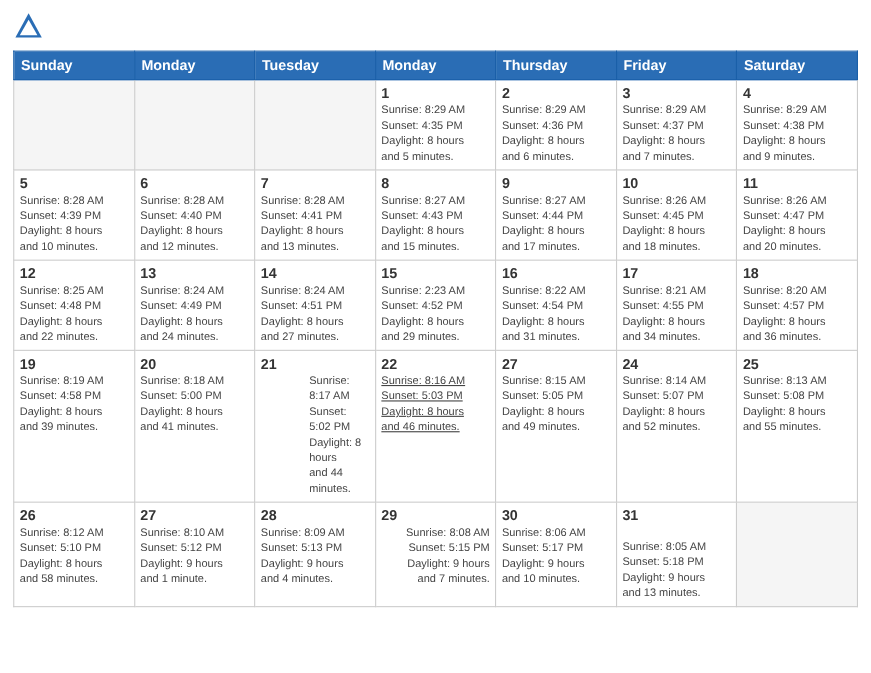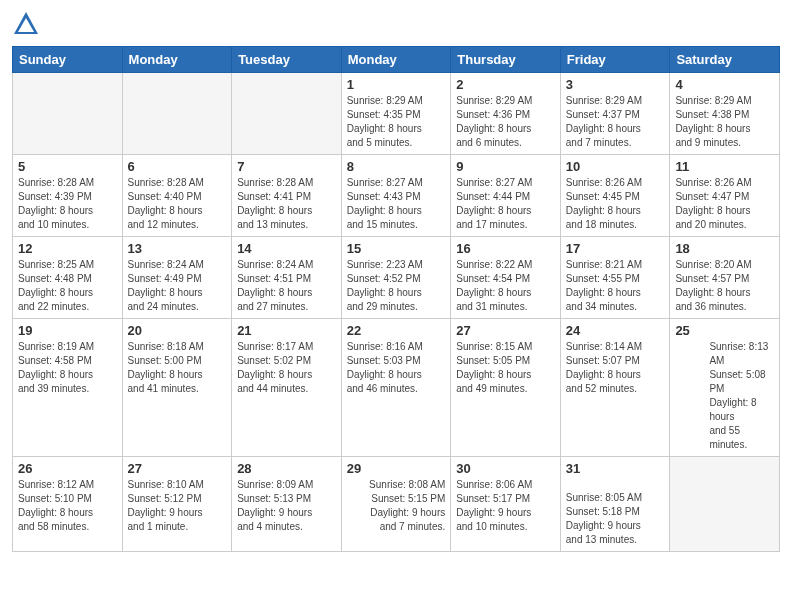--- a/index.html
+++ b/index.html
@@ -279,49 +279,49 @@
           </td>
           <td>
             <span class="day-num">20</span>
             <div class="day-info" style="white-space: pre-line;">Sunrise: 8:18 AM
 Sunset: 5:00 PM
 Daylight: 8 hours
 and 41 minutes.</div>
           </td>
           <td>
             <span class="day-num">21</span>
-            <div class="day-info" style="white-space: pre-line;">Sunrise: 8:17 AM
+            <div class="day-info" style="white-space: pre-line; margin-left: 44px;">Sunrise: 8:17 AM
 Sunset: 5:02 PM
 Daylight: 8 hours
 and 44 minutes.</div>
           </td>
           <td>
             <span class="day-num">22</span>
-            <div class="day-info" style="white-space: pre-line;">Sunrise: 8:16 AM
+            <div class="day-info" style="white-space: pre-line; text-decoration: underline;">Sunrise: 8:16 AM
 Sunset: 5:03 PM
 Daylight: 8 hours
 and 46 minutes.</div>
           </td>
           <td>
             <span class="day-num">27</span>
             <div class="day-info" style="white-space: pre-line;">Sunrise: 8:15 AM
 Sunset: 5:05 PM
 Daylight: 8 hours
 and 49 minutes.</div>
           </td>
           <td>
             <span class="day-num">24</span>
             <div class="day-info" style="white-space: pre-line;">Sunrise: 8:14 AM
 Sunset: 5:07 PM
 Daylight: 8 hours
 and 52 minutes.</div>
           </td>
           <td>
             <span class="day-num">25</span>
-            <div class="day-info" style="white-space: pre-line; margin-left: 34px;">Sunrise: 8:13 AM
+            <div class="day-info" style="white-space: pre-line;">Sunrise: 8:13 AM
 Sunset: 5:08 PM
 Daylight: 8 hours
 and 55 minutes.</div>
           </td>
         </tr>
         <tr>
           <td>
             <span class="day-num">26</span>
             <div class="day-info" style="white-space: pre-line;">Sunrise: 8:12 AM
 Sunset: 5:10 PM

